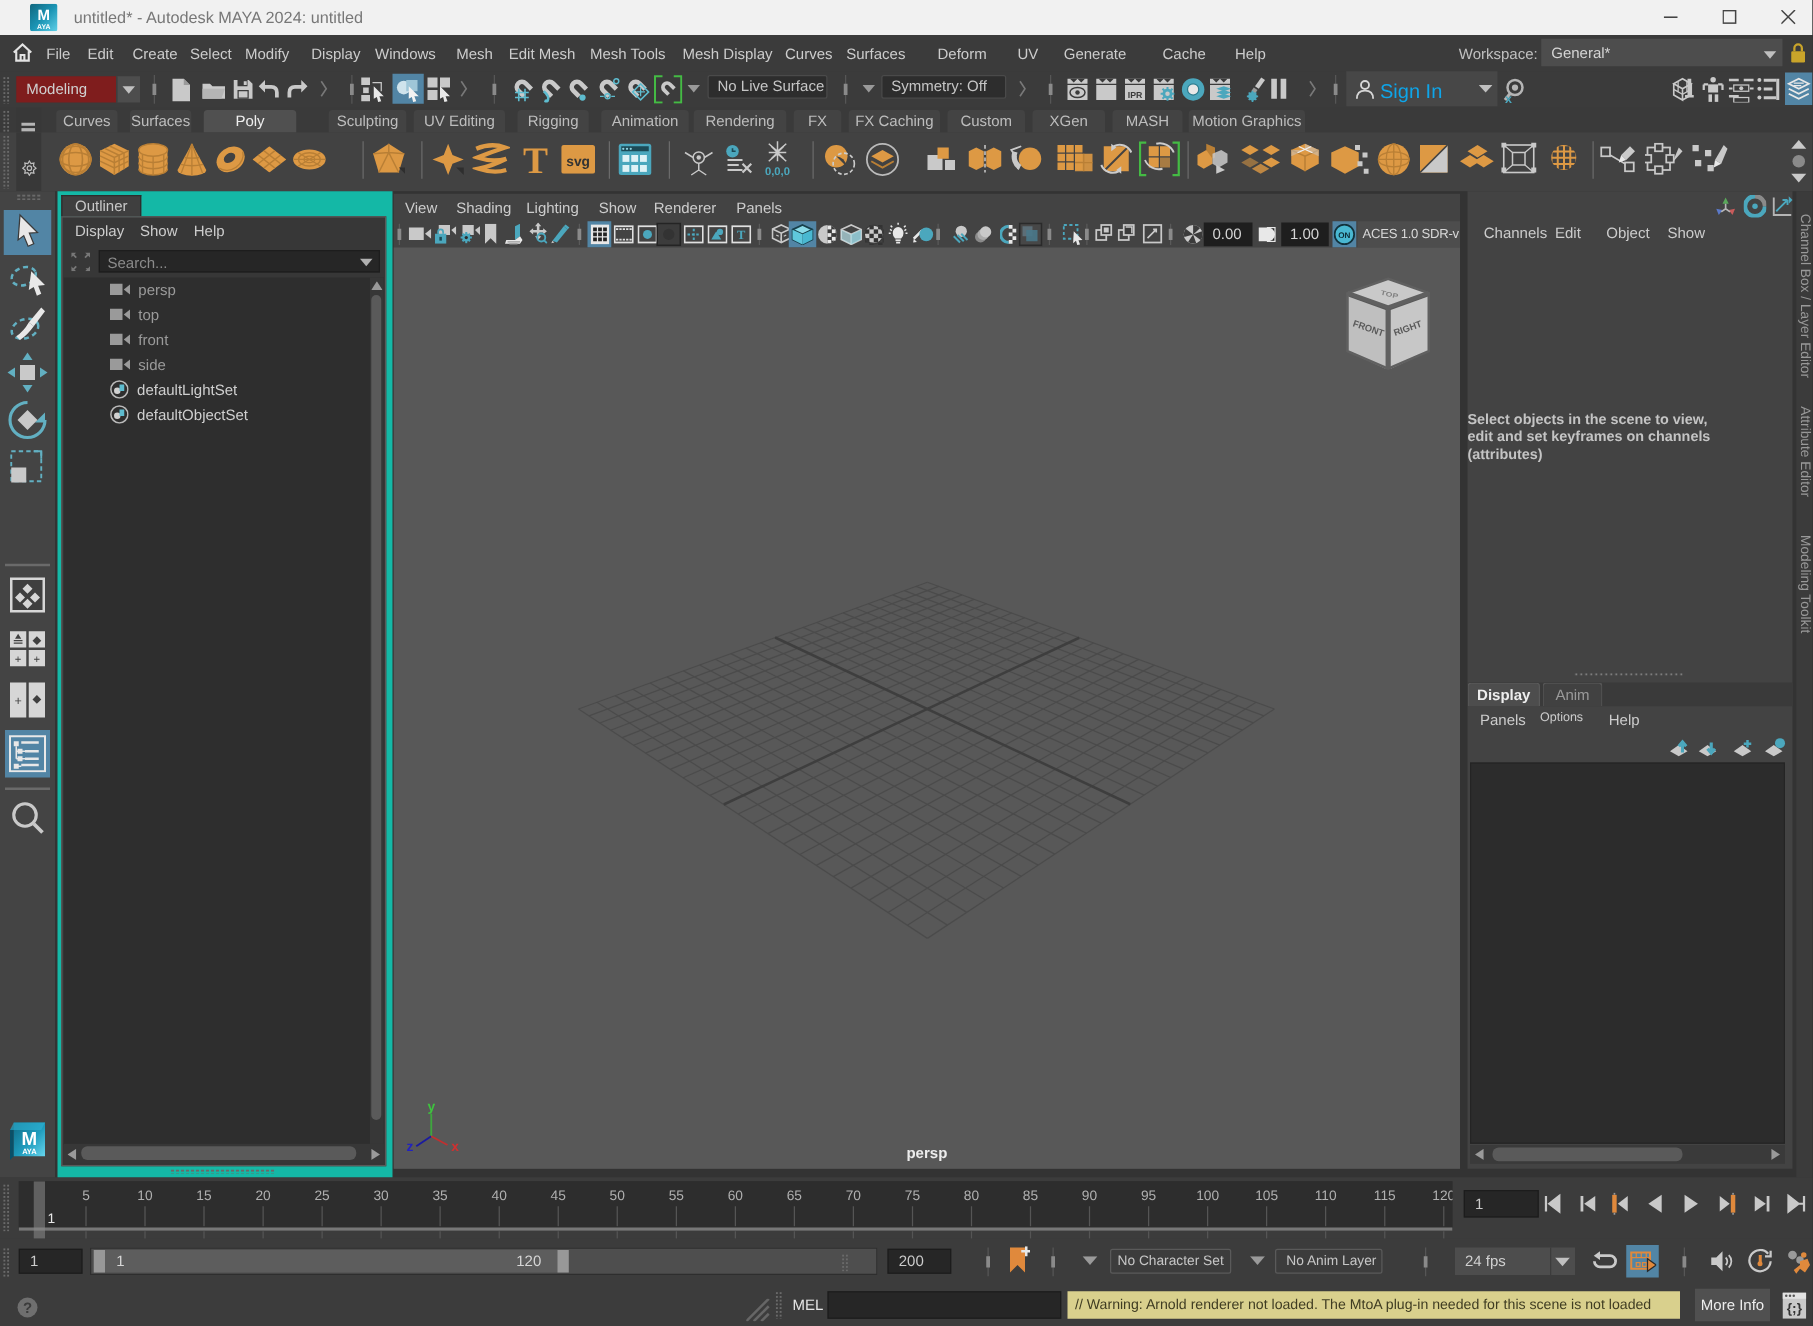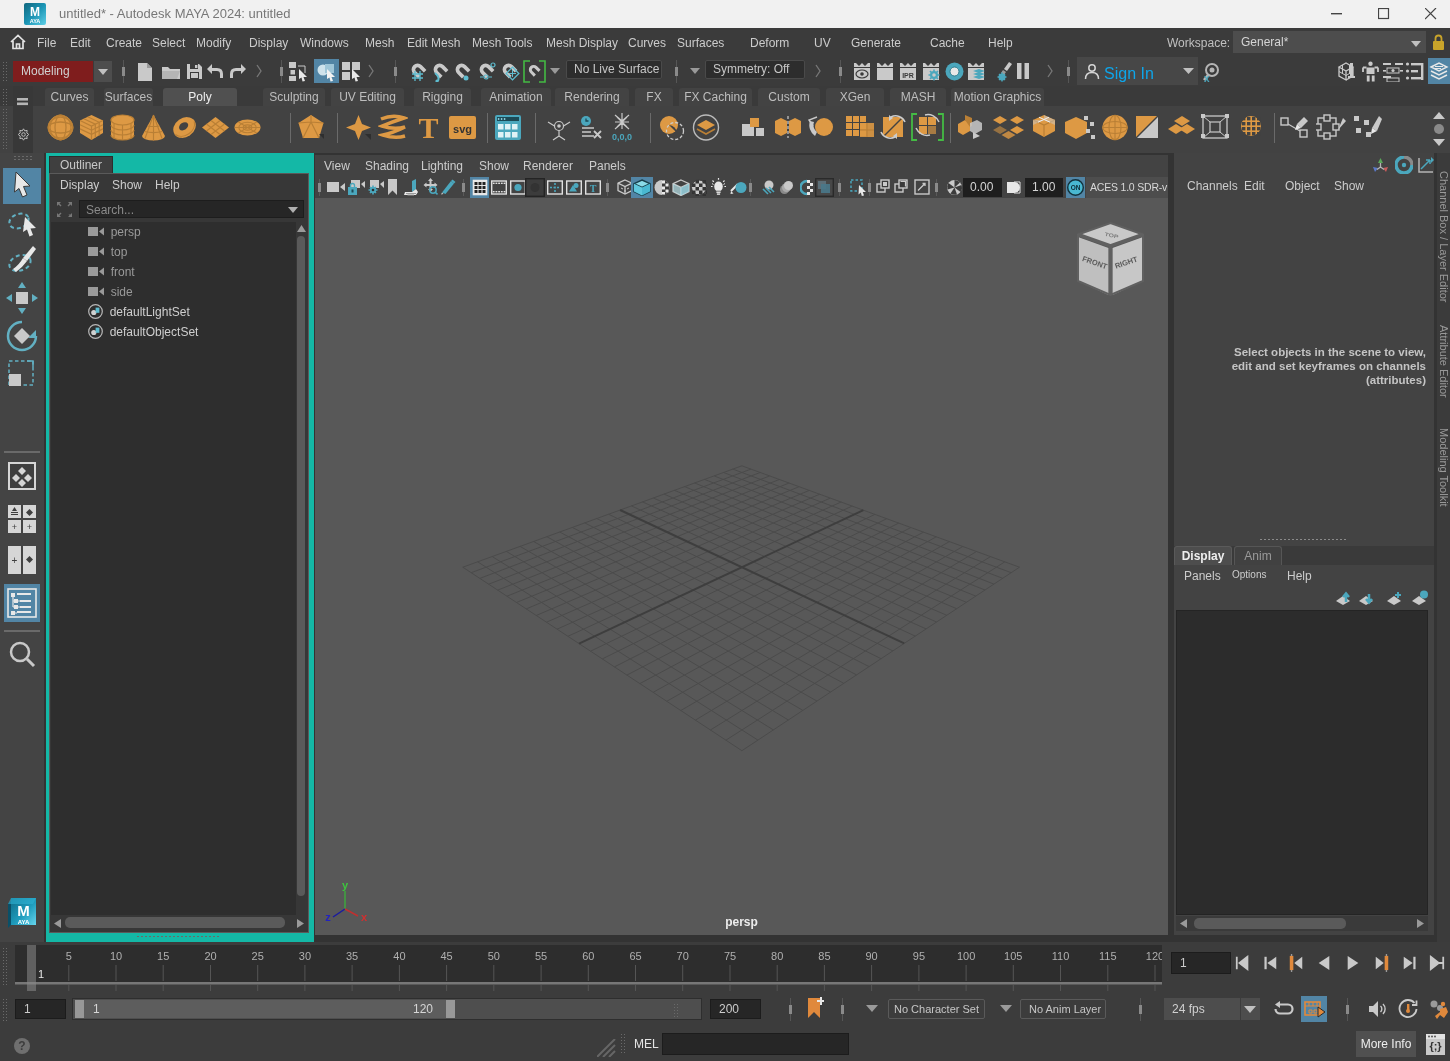--- a/index.html
+++ b/index.html
@@ -1204,21 +1204,21 @@
       </svg>
       <svg class="abs" style="left:243px;top:3px" width="18" height="18" viewBox="0 0 18 18">
         <path d="M2 2 V16 H16" stroke="#b5b5b5" stroke-width="1.5" fill="none"></path>
         <path d="M4 13 L13 4 M13 4 L9 4 M13 4 L13 8" stroke="#4ba7bd" stroke-width="1.5" fill="none"></path>
         <path d="M14 1 L17 4 L14 7 Z" fill="#4ba7bd"></path>
       </svg>
       <span class="abs" style="left:13px;top:26px;color:#cccccc;font-size:12px">Channels</span>
       <span class="abs" style="left:70px;top:26px;color:#cccccc;font-size:12px">Edit</span>
       <span class="abs" style="left:111px;top:26px;color:#cccccc;font-size:12px">Object</span>
       <span class="abs" style="left:160px;top:26px;color:#cccccc;font-size:12px">Show</span>
-      <div class="abs" style="left:0;top:192px;width:252px;text-align:right;color:#c4c4c4;font-size:11.5px;font-weight:bold;line-height:14px">Select objects in the scene to view,<br>edit and set keyframes on channels<br>(attributes)</div>
+      <div class="abs" style="left:0;top:176px;width:252px;text-align:left;color:#c4c4c4;font-size:11.5px;font-weight:bold;line-height:14px">Select objects in the scene to view,<br>edit and set keyframes on channels<br>(attributes)</div>
       <div class="abs" style="left:85px;top:385px;width:88px;height:3px;background-image:radial-gradient(#8a8a8a 0.8px, transparent 1px);background-size:4px 3px"></div>
       <div class="abs" style="left:0px;top:393px;width:260px;height:19px;background:#3a3a3a"></div>
       <div class="abs" style="left:0px;top:393px;width:58px;height:19px;background:#4d4d4d;border:1px solid #5a5a5a;border-bottom:none;border-radius:3px 3px 0 0;color:#eee;font-size:12px;font-weight:bold;text-align:center;line-height:19px">Display</div>
       <div class="abs" style="left:60px;top:393px;width:48px;height:19px;background:#414141;border:1px solid #565656;border-bottom:none;border-radius:3px 3px 0 0;color:#9a9a9a;font-size:12px;text-align:center;line-height:19px">Anim</div>
       <span class="abs" style="left:10px;top:416px;color:#cccccc;font-size:12px">Panels</span>
       <span class="abs" style="left:58px;top:416px;color:#cccccc;font-size:10px">Options</span>
       <span class="abs" style="left:113px;top:416px;color:#cccccc;font-size:12px">Help</span>
       <svg class="abs" style="left:160px;top:437px" width="20" height="16" viewBox="0 0 20 16">
         <path d="M2 11 L9 6 L16 11 L9 15 Z" fill="#c9c9c9"></path>
         <path d="M12 12 V4 M9 7 L12 3.5 L15 7" stroke="#4ba7bd" stroke-width="2.5" fill="none"></path>
@@ -1447,20 +1447,21 @@
   <svg class="abs" style="left:597px;top:11px" width="20" height="18">
       <g stroke="#666" stroke-width="2">
         <line x1="0" y1="18" x2="18" y2="0"></line>
         <line x1="6" y1="18" x2="18" y2="6"></line>
         <line x1="12" y1="18" x2="18" y2="12"></line>
       </g>
     </svg>
   <div class="grip" style="left:620px;top:5px;height:22px"></div>
   <span class="abs" style="left:634px;top:9px;color:#e5e5e5;font-size:12px">MEL</span>
   <div class="dfield" style="left:662px;top:5px;width:187px;height:22px"></div>
+  <div class="abs" style="left:854px;top:5px;width:490px;height:22px;background:#d9d08d;color:#3f3c22;font-size:11.3px;line-height:22px;padding-left:6px">// Warning: Arnold renderer not loaded. The MtoA plug-in needed for this scene is not loaded</div>
   <div class="abs" style="left:1356px;top:3px;width:60px;height:26px;background:#505050;color:#eeeeee;font-size:12px;text-align:center;line-height:26px">More Info</div>
   <svg class="abs" style="left:1426px;top:6px" width="19" height="21" viewBox="0 0 19 21">
       <rect x="0" y="0" width="19" height="21" fill="#c9c9c9"></rect>
       <rect x="0" y="0" width="19" height="5" fill="#e2e2e2"></rect>
       <circle cx="3" cy="2.5" r="1" fill="#555"></circle>
       <circle cx="6" cy="2.5" r="1" fill="#555"></circle>
       <circle cx="9" cy="2.5" r="1" fill="#555"></circle>
       <text x="9.5" y="16" font-size="11" font-weight="bold" fill="#333" text-anchor="middle">{;}</text>
     </svg>
 </div>

